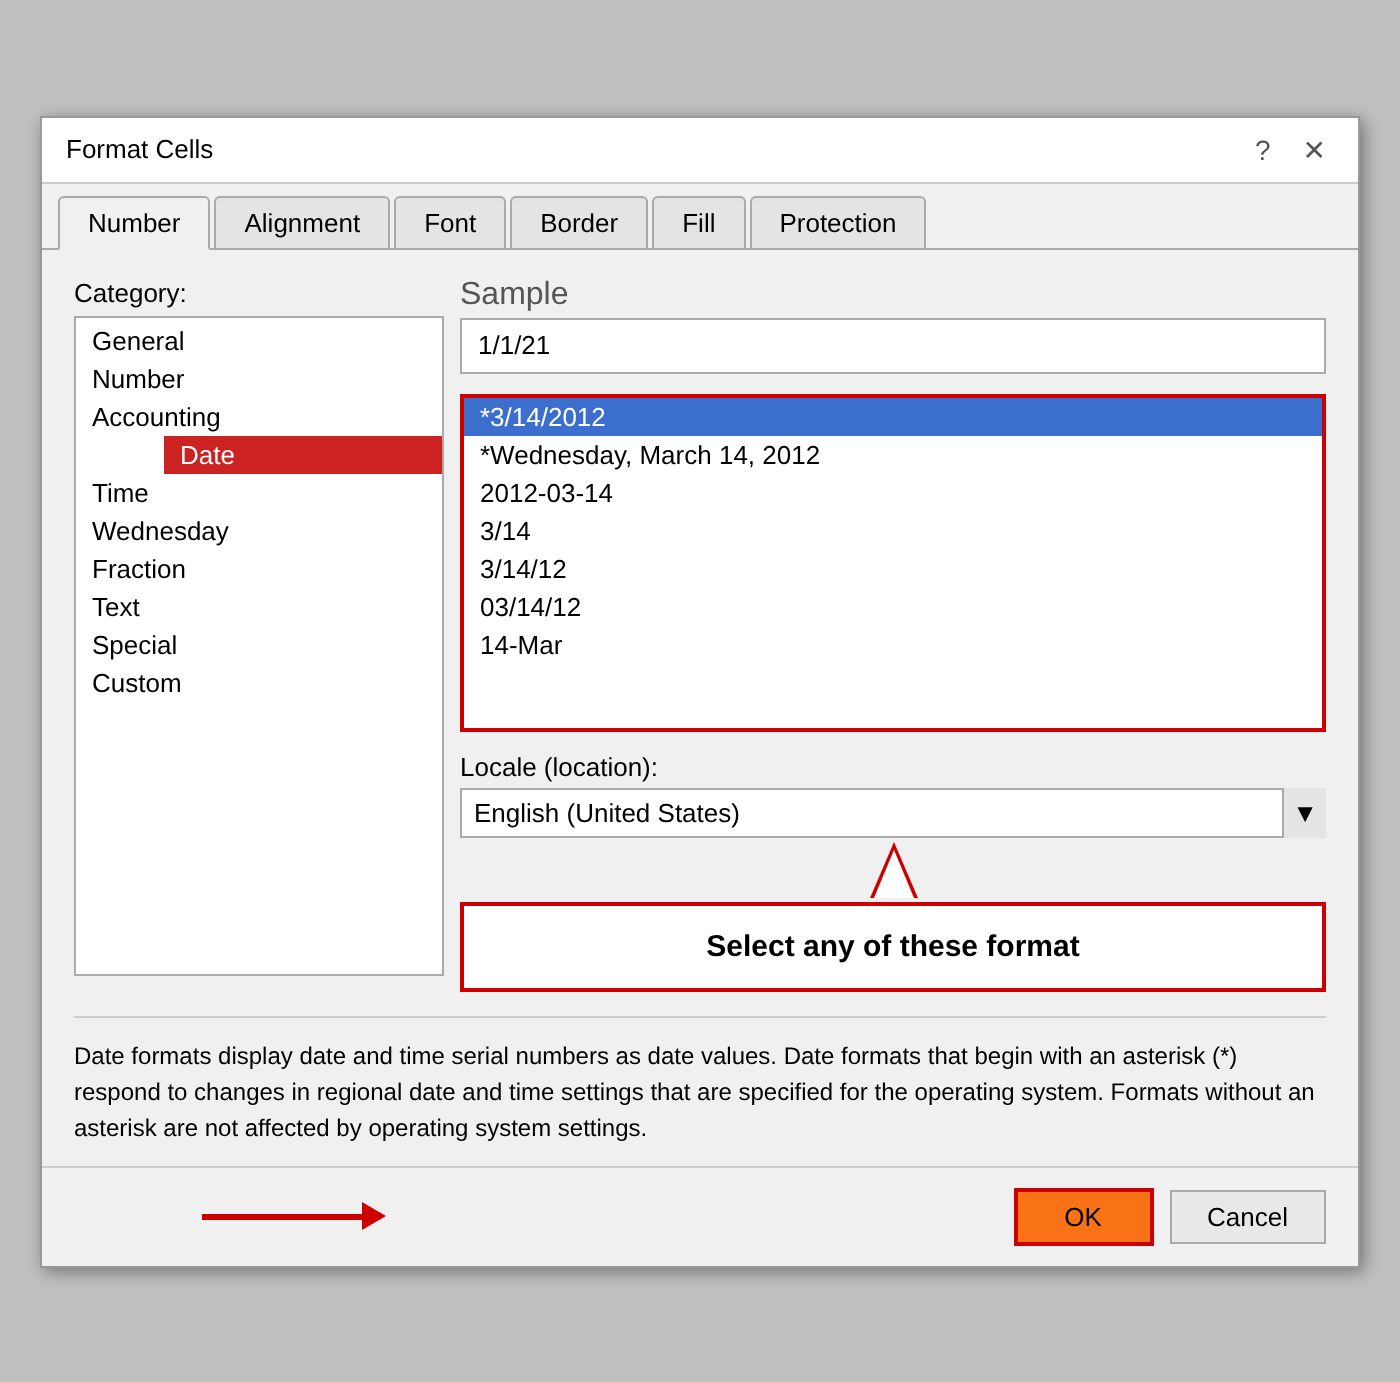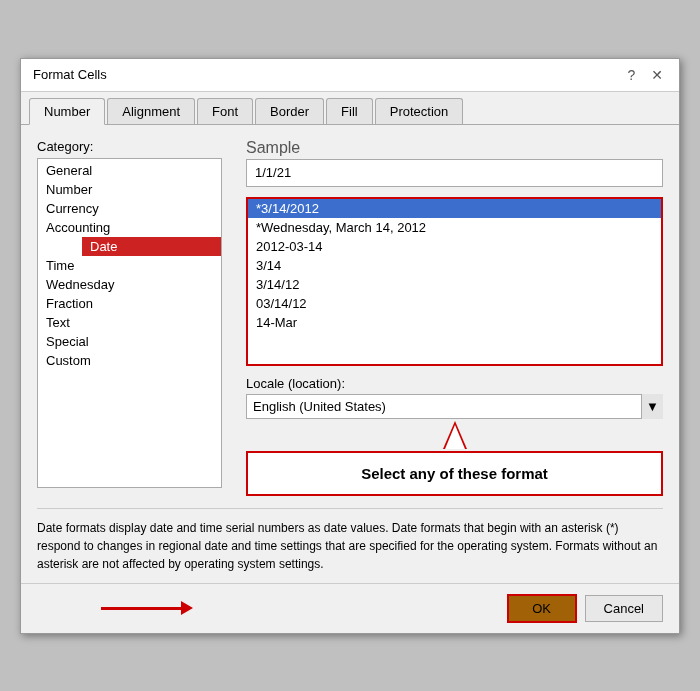--- a/index.html
+++ b/index.html
@@ -69,21 +69,21 @@
       font-weight: normal;
       z-index: 1;
       margin-bottom: -1px;
     }
     .content {
       padding: 14px 16px 10px 16px;
       background: #f0f0f0;
     }
     .main-layout {
       display: flex;
-      gap: 24px;
+      gap: 8px;
     }
     .left-panel {
       width: 185px;
       flex-shrink: 0;
     }
     .right-panel {
       flex: 1;
     }
     .label {
       font-size: 13px;
@@ -247,21 +247,21 @@
     }
     .btn {
       padding: 5px 18px;
       border: 1px solid #aaa;
       background: #e8e8e8;
       font-size: 13px;
       cursor: pointer;
       min-width: 70px;
     }
     .btn-ok {
-      background: #a16207;
+      background: #f97316;
       border: 2px solid #cc0000;
     }
   </style>
 </head>
 <body>
 
 <div class="dialog">
 
   <div class="title-bar">
     <span class="title-bar-left">Format Cells</span>
@@ -281,21 +281,20 @@
   </div>
 
   <div class="content">
     <div class="main-layout">
 
       <div class="left-panel">
         <div class="label">Category:</div>
         <div class="category-list">
           <div class="category-item">General</div>
           <div class="category-item">Number</div>
-          <div class="category-item">Currency</div>
           <div class="category-item">Accounting</div>
           <div class="category-item selected">Date</div>
           <div class="category-item">Time</div>
           <div class="category-item">Wednesday</div>
           <div class="category-item">Fraction</div>
           <div class="category-item">Text</div>
           <div class="category-item">Special</div>
           <div class="category-item">Custom</div>
         </div>
       </div>

